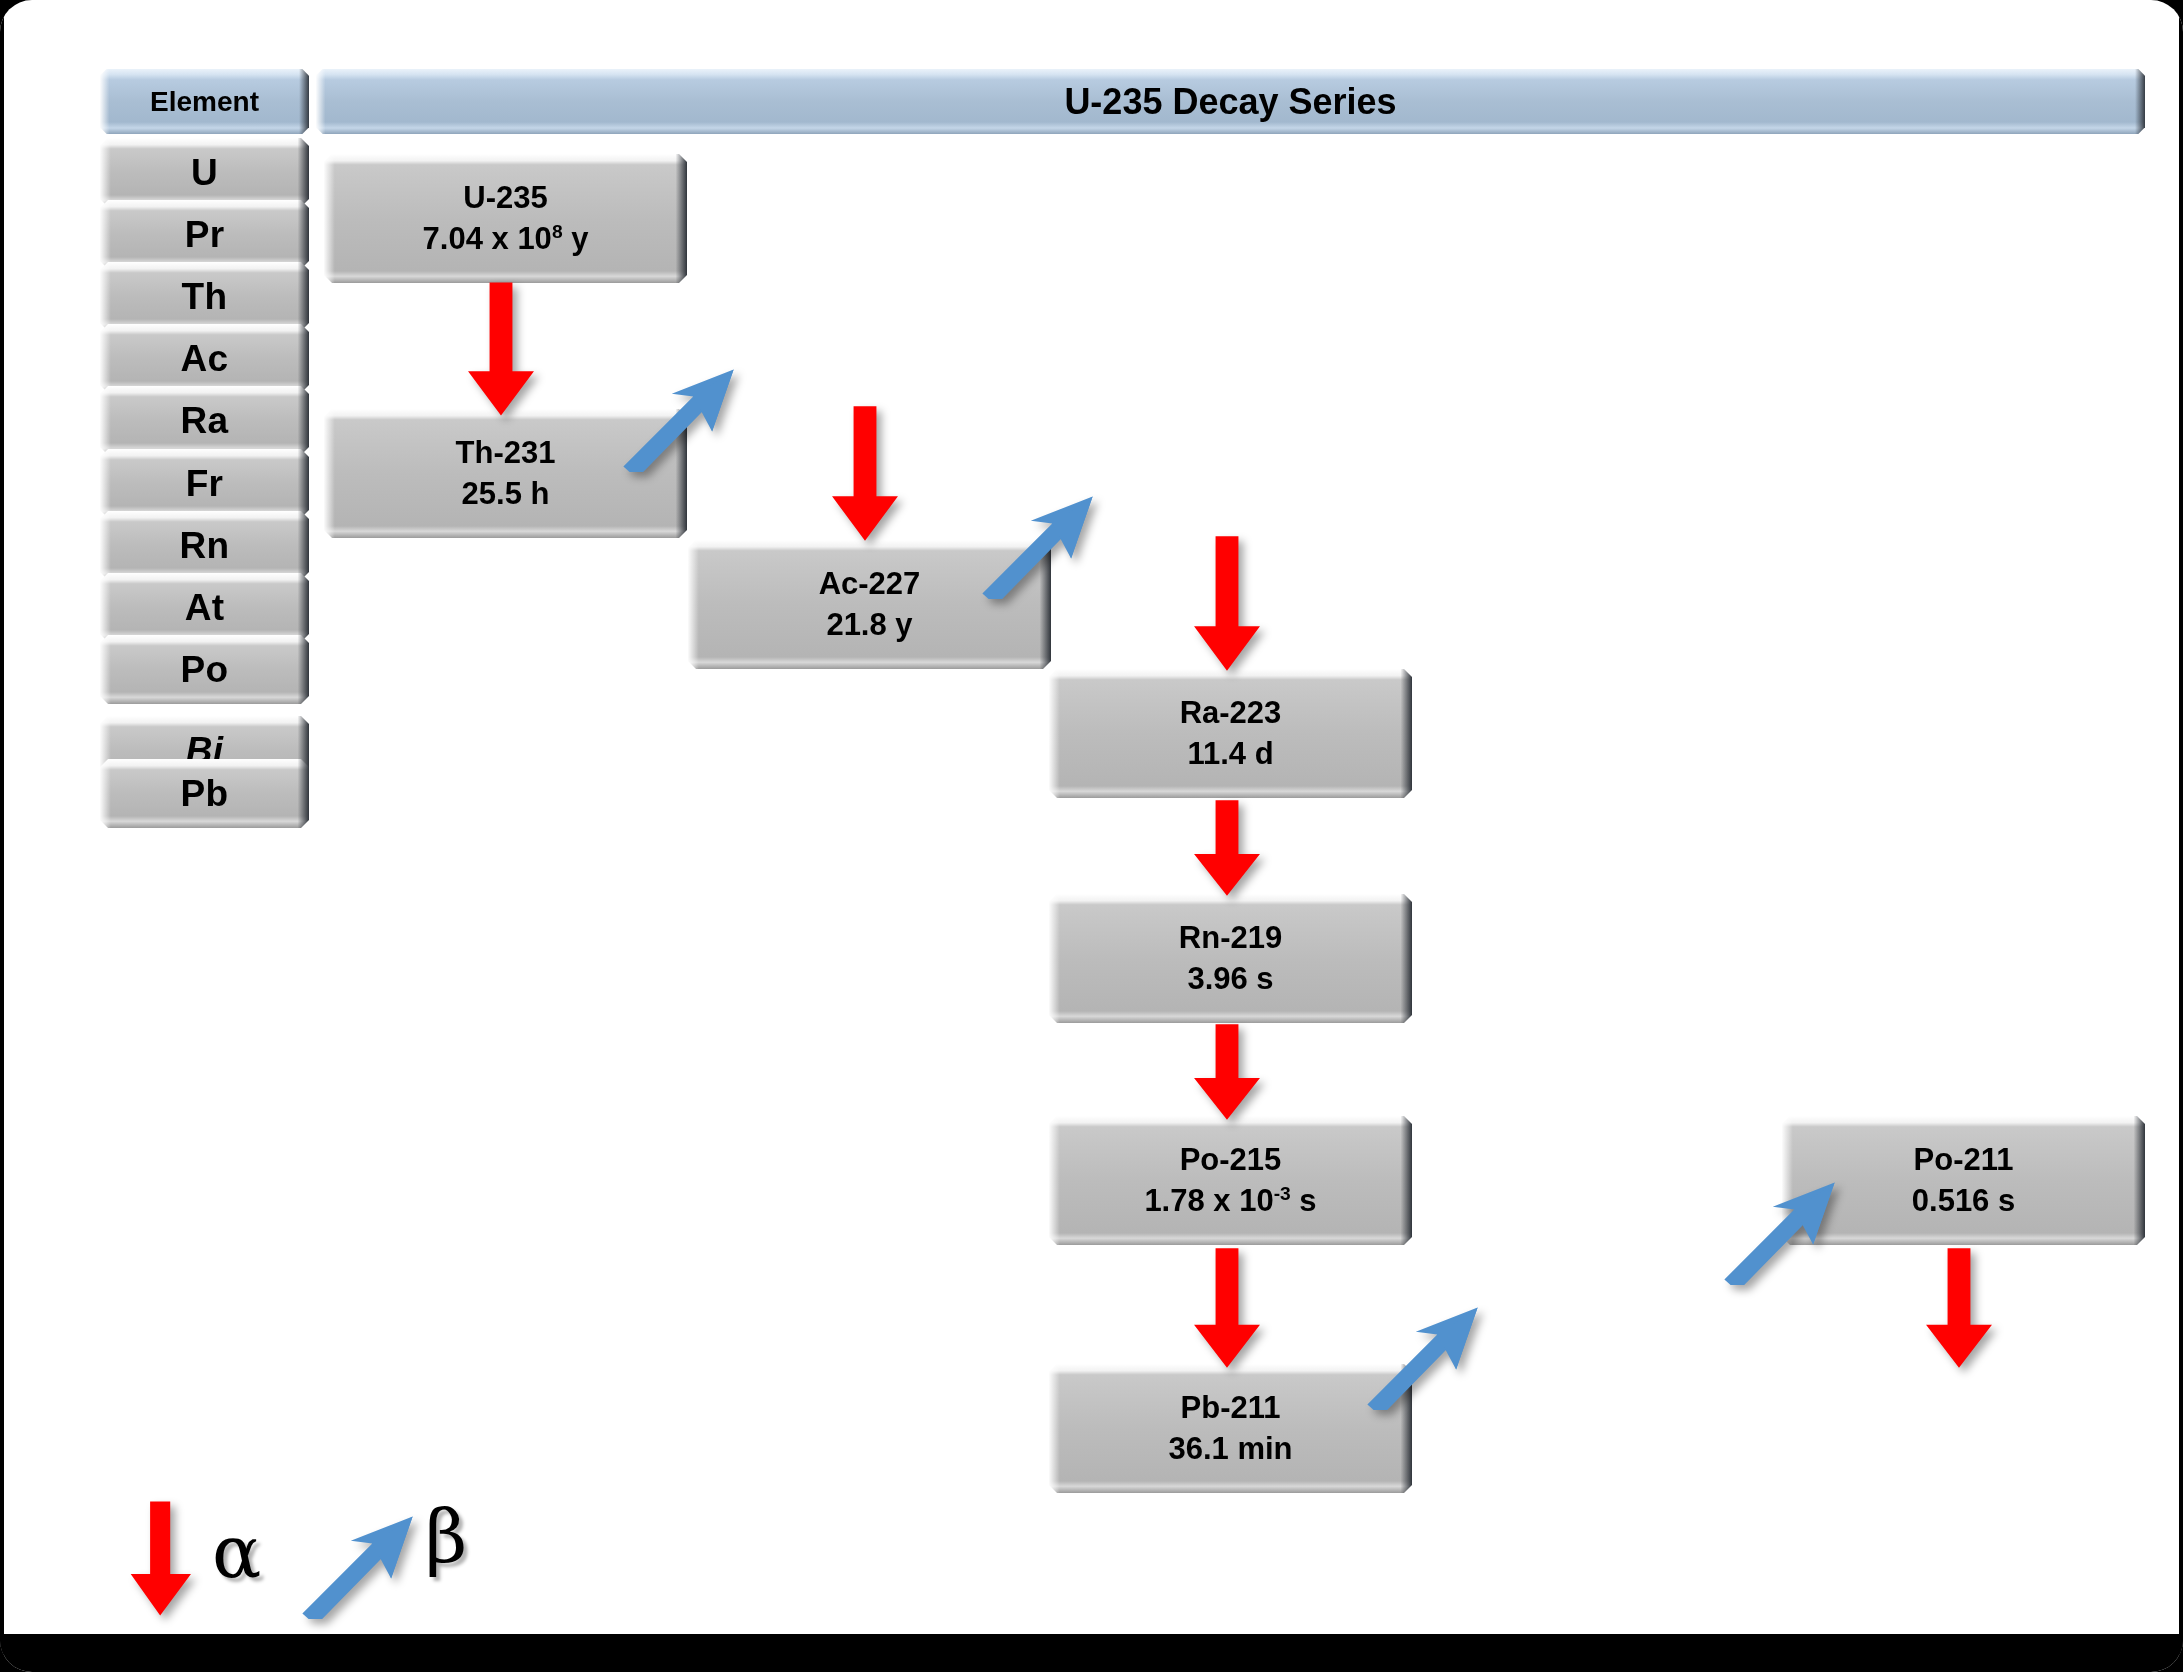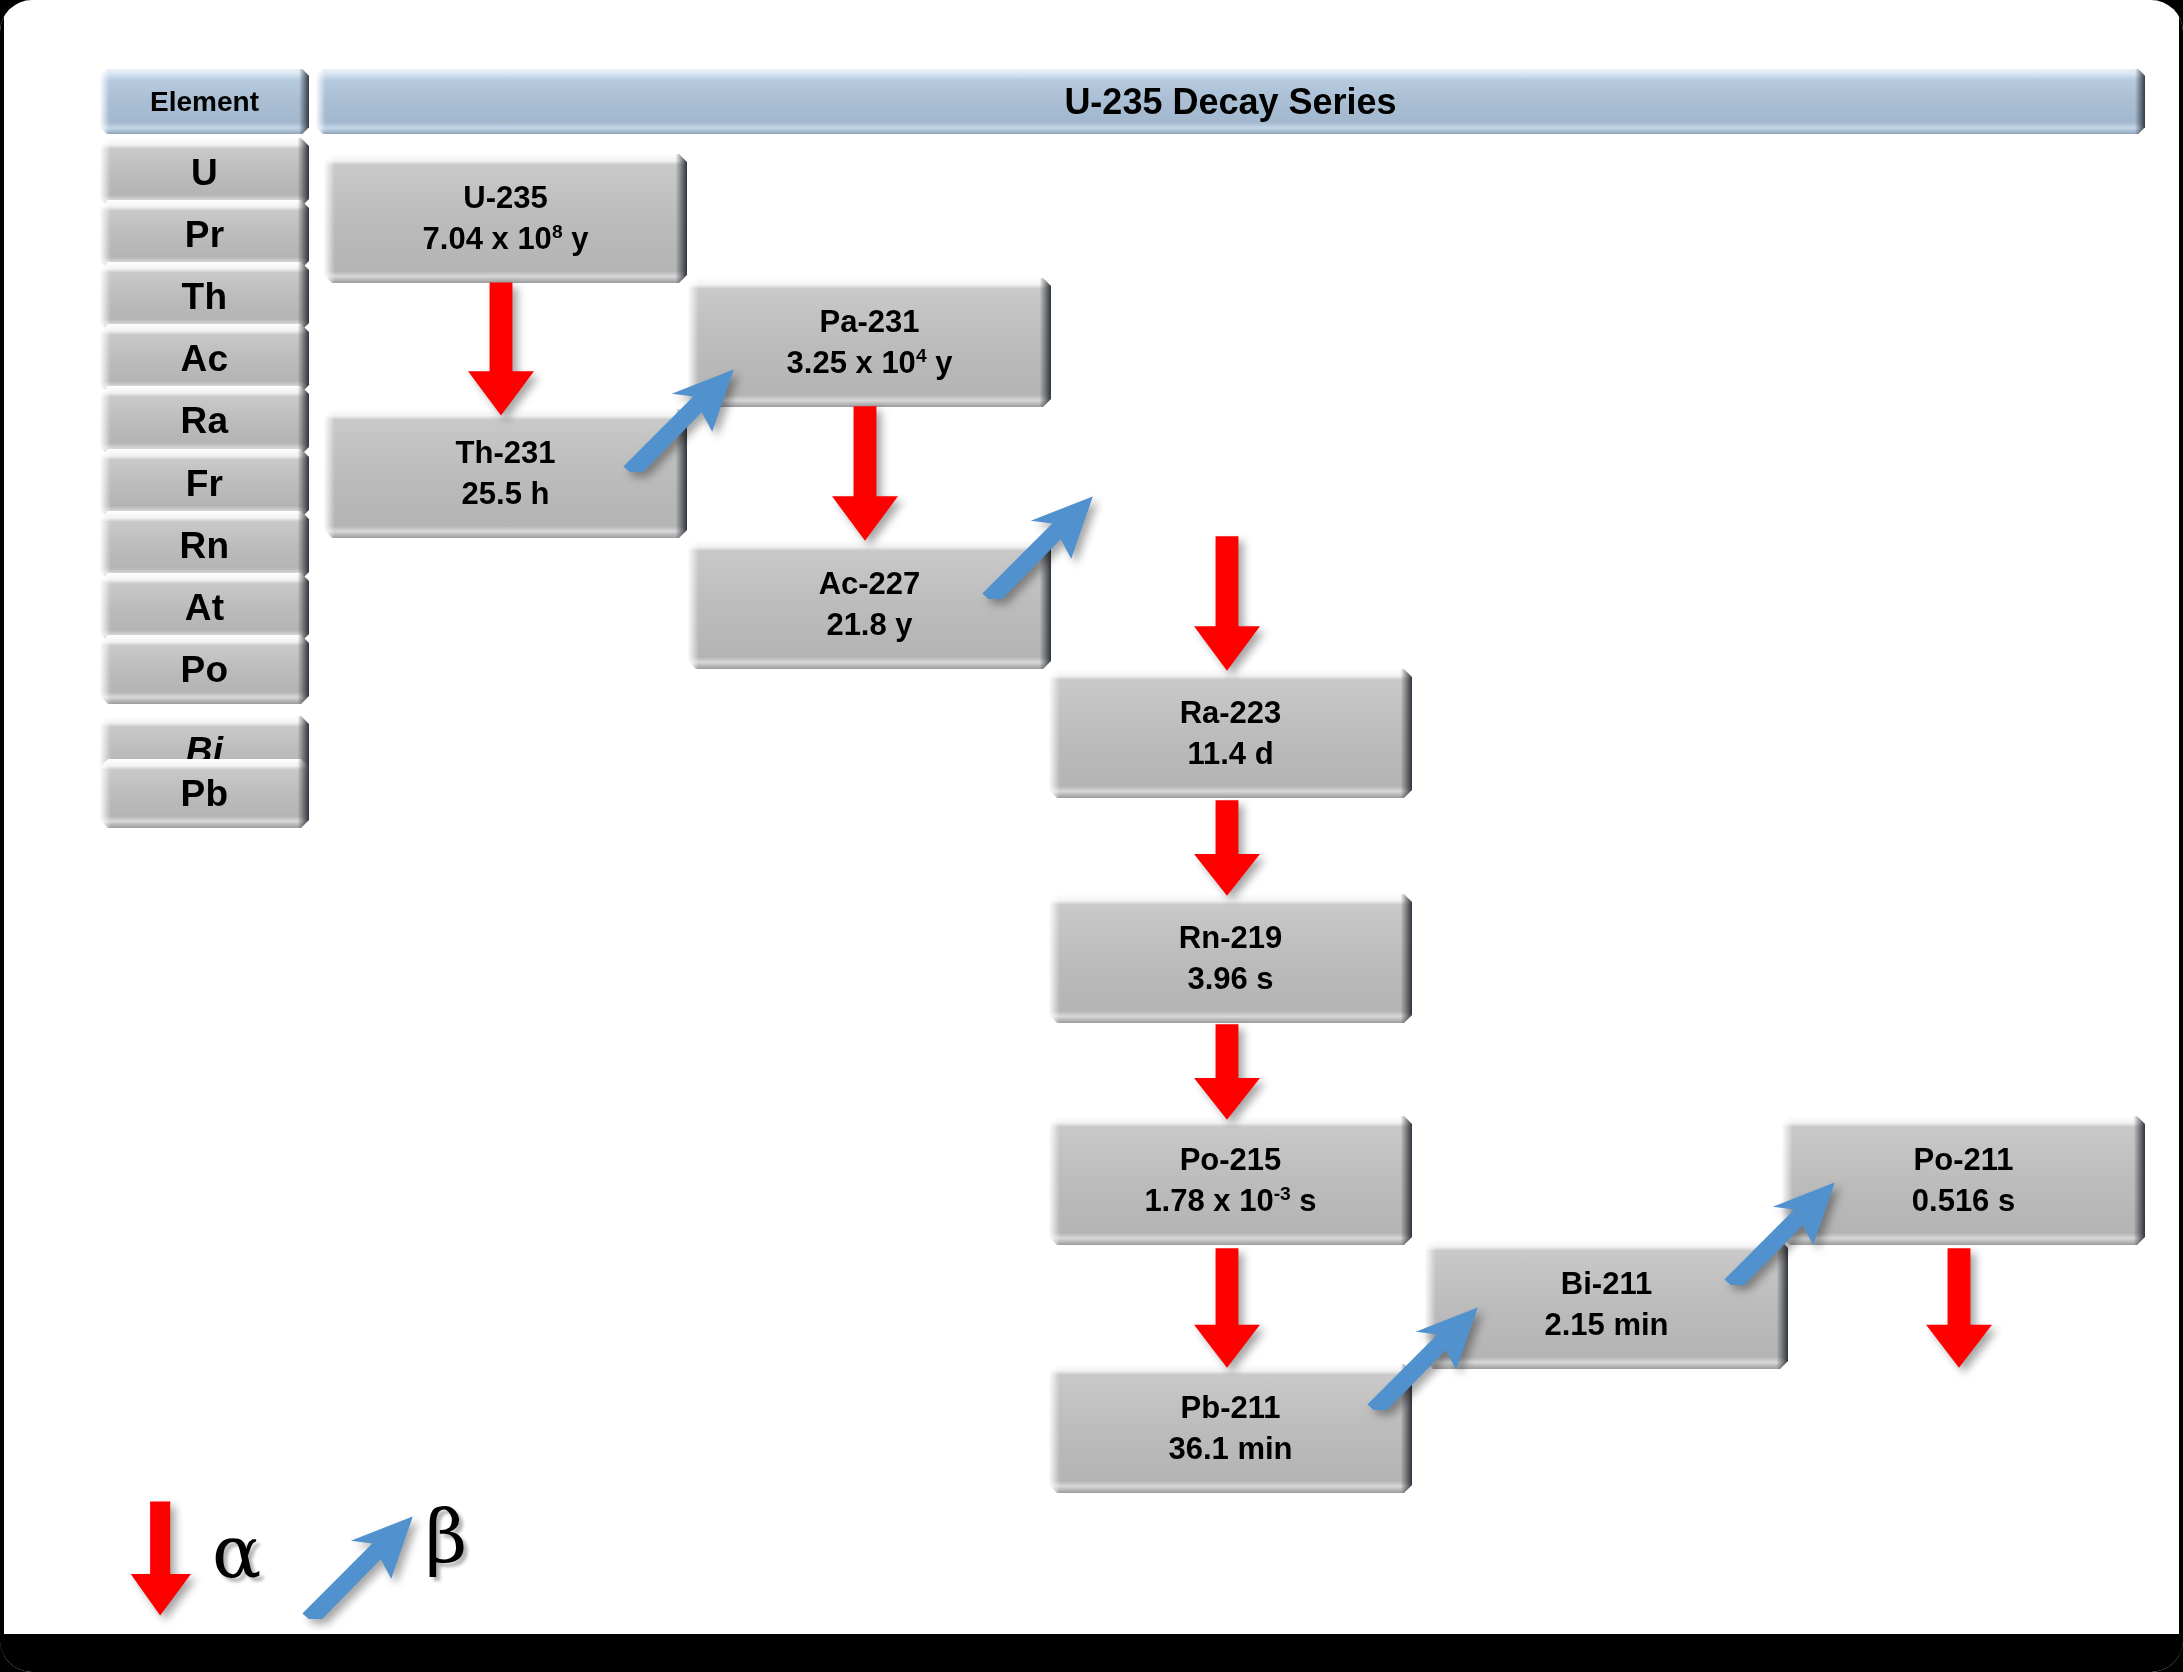--- a/index.html
+++ b/index.html
@@ -165,24 +165,20 @@
     </div>
   <div class="plate chamfer elem-cell" style="left:100px;top:759px;">
       <span>Pb</span>
     </div>
 
   <div class="plate chamfer nuclide" style="left:324px;top:154px;">
     <div class="line1">U-235</div>
     <div><span>7.04 x 10</span><sup>8</sup><span> y</span></div>
   </div>
 
-  <div class="plate chamfer nuclide" style="left:688px;top:278px;">
-    <div class="line1">Pa-231</div>
-    <div><span>3.25 x 10</span><sup>4</sup><span> y</span></div>
-  </div>
 
   <div class="plate chamfer nuclide" style="left:324px;top:409px;">
     <div class="line1">Th-231</div>
     <div><span>25.5 h</span></div>
   </div>
 
 
   <div class="plate chamfer nuclide" style="left:688px;top:540px;text-align:center;">
     <div class="line1">Ac-227</div>
     <div><span>21.8 y</span></div>
@@ -201,24 +197,20 @@
   <div class="plate chamfer nuclide" style="left:1049px;top:1116px;">
     <div class="line1">Po-215</div>
     <div><span>1.78 x 10</span><sup>-3</sup><span> s</span></div>
   </div>
 
   <div class="plate chamfer nuclide" style="left:1782px;top:1116px;">
     <div class="line1">Po-211</div>
     <div><span>0.516 s</span></div>
   </div>
 
-  <div class="plate chamfer nuclide" style="left:1425px;top:1240px;">
-    <div class="line1">Bi-211</div>
-    <div><span>2.15 min</span></div>
-  </div>
 
   <div class="plate chamfer nuclide" style="left:1049px;top:1364px;">
     <div class="line1">Pb-211</div>
     <div><span>36.1 min</span></div>
   </div>
 
 
   <svg class="alpha-arrow" style="left:464px;top:282px;" width="74" height="134" viewBox="0 0 110 198">
     <path d="M38 0 H72 V132 H104 L55 198 L6 132 H38 Z" fill="#FF0000"></path>
   </svg>

